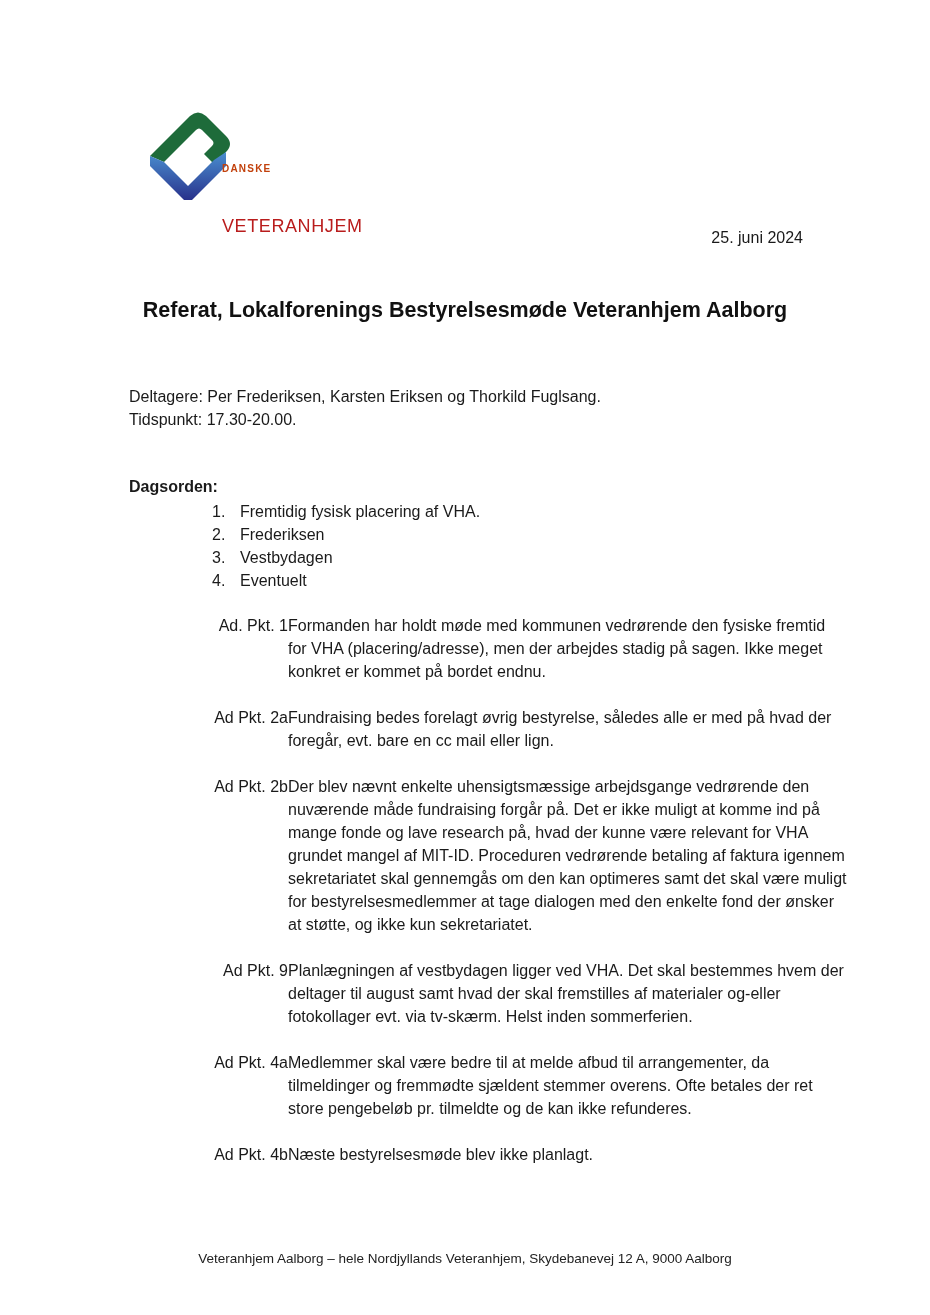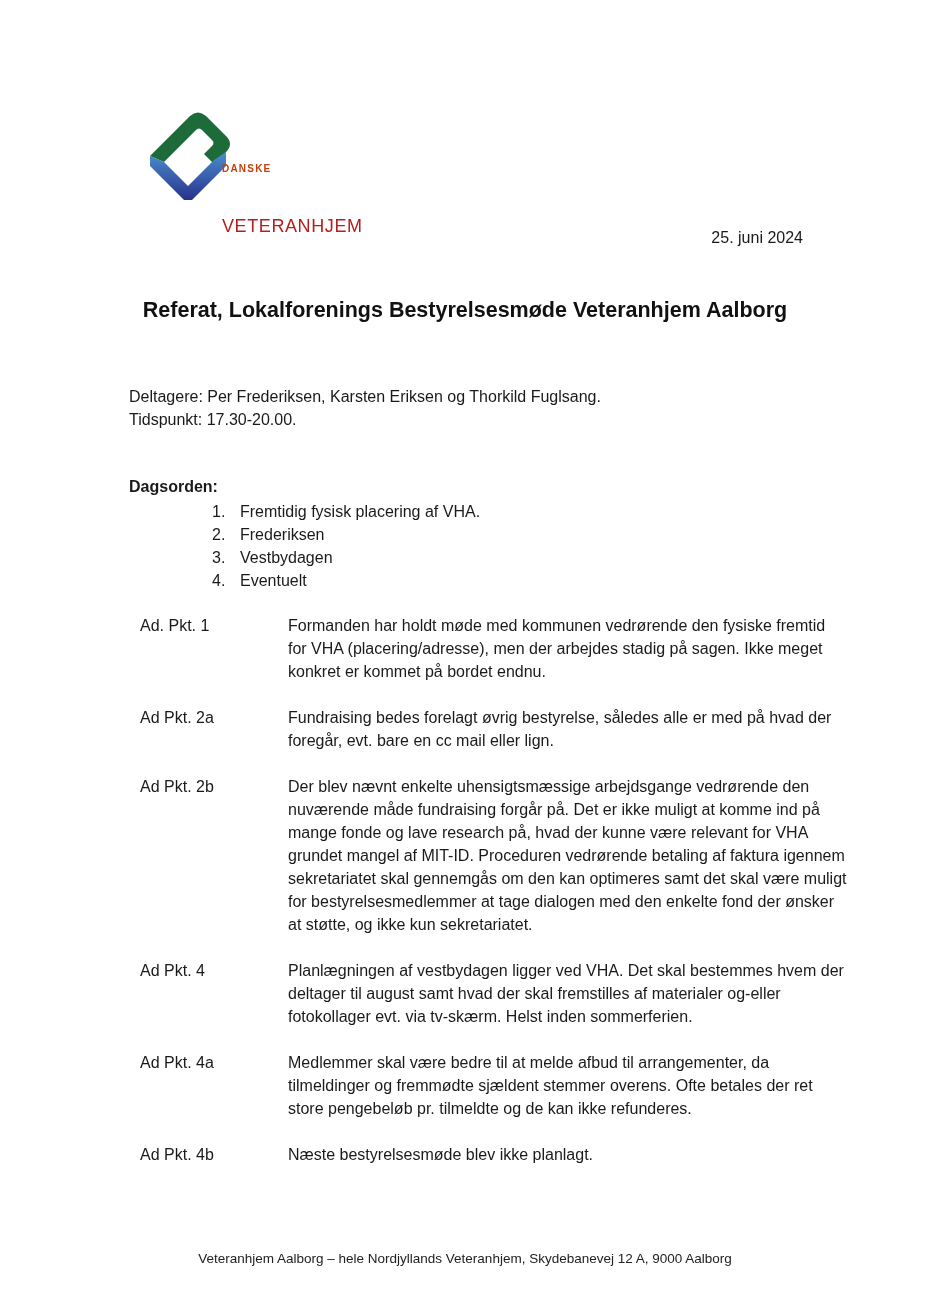--- a/index.html
+++ b/index.html
@@ -25,21 +25,21 @@
     text-underline-offset: 3px; color: #111;
   }
   .title span { position: relative; left: 0px; }
   .meta { position: absolute; left: 129px; top: 385px; font-size: 16px; line-height: 23px; }
   .agenda-head { position: absolute; left: 129px; top: 478px; font-size: 16px; font-weight: bold; }
   .agenda-list { position: absolute; left: 212px; top: 500px; font-size: 16px; line-height: 23px; margin: 0; padding: 0; list-style: none; }
   .agenda-list li { display: flex; }
   .agenda-list .num { width: 28px; }
   .items { position: absolute; left: 140px; top: 614px; width: 720px; font-size: 16px; line-height: 23px; }
   .item { display: flex; margin-bottom: 23px; }
-  .item .label { width: 148px; flex: none; }
+  .item .label { width: 148px; flex: none; text-align: right; }
   .item .text { width: 560px; }
   .footer { position: absolute; left: 0; width: 930px; top: 1219px; text-align: center; font-size: 13.5px; color: #222; margin-top: 32px; }
 </style>
 </head>
 <body>
 
 <div class="logo">
   <svg width="90" height="90" viewBox="0 0 90 90">
     <defs>
       <linearGradient id="bluegrad" x1="0" y1="0" x2="0" y2="1">
@@ -92,21 +92,21 @@
   </div>
   <div class="item">
     <div class="label">Ad Pkt. 2a</div>
     <div class="text">Fundraising bedes forelagt øvrig bestyrelse, således alle er med på hvad der foregår, evt. bare en cc mail eller lign.</div>
   </div>
   <div class="item">
     <div class="label">Ad Pkt. 2b</div>
     <div class="text">Der blev nævnt enkelte uhensigtsmæssige arbejdsgange vedrørende den nuværende måde fundraising forgår på. Det er ikke muligt at komme ind på mange fonde og lave research på, hvad der kunne være relevant for VHA grundet mangel af MIT-ID. Proceduren vedrørende betaling af faktura igennem sekretariatet skal gennemgås om den kan optimeres samt det skal være muligt for bestyrelsesmedlemmer at tage dialogen med den enkelte fond der ønsker at støtte, og ikke kun sekretariatet.</div>
   </div>
   <div class="item">
-    <div class="label">Ad Pkt. 4</div>
+    <div class="label">Ad Pkt. 9</div>
     <div class="text">Planlægningen af vestbydagen ligger ved VHA. Det skal bestemmes hvem der deltager til august samt hvad der skal fremstilles af materialer og-eller fotokollager evt. via tv-skærm. Helst inden sommerferien.</div>
   </div>
   <div class="item">
     <div class="label">Ad Pkt. 4a</div>
     <div class="text">Medlemmer skal være bedre til at melde afbud til arrangementer, da tilmeldinger og fremmødte sjældent stemmer overens. Ofte betales der ret store pengebeløb pr. tilmeldte og de kan ikke refunderes.</div>
   </div>
   <div class="item">
     <div class="label">Ad Pkt. 4b</div>
     <div class="text">Næste bestyrelsesmøde blev ikke planlagt.</div>
   </div>

